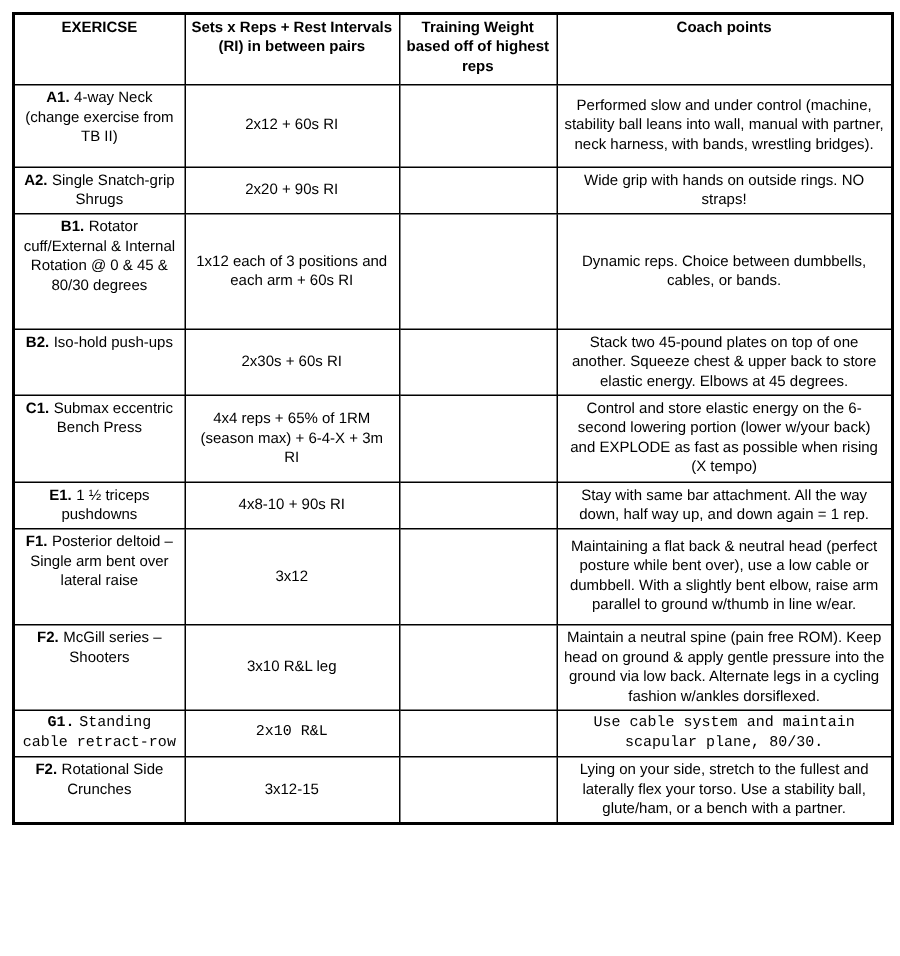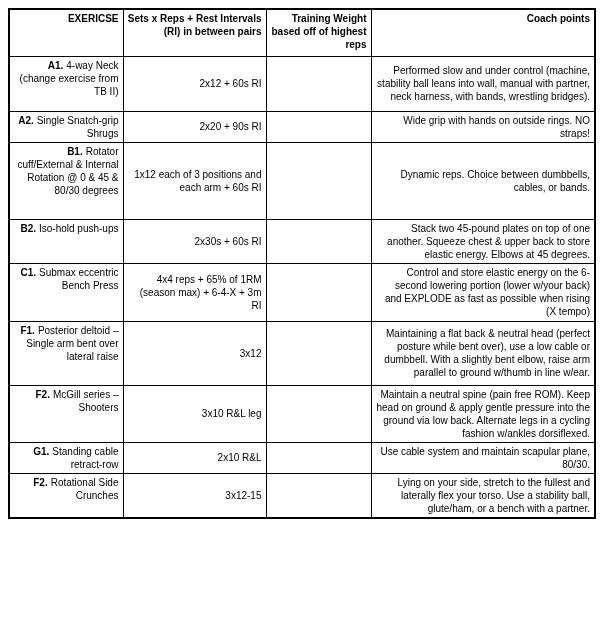--- a/index.html
+++ b/index.html
@@ -17,21 +17,21 @@
     border-collapse: collapse;
     table-layout: fixed;
     width: 586px;
     background: #ffffff;
   }
   th, td {
     border: 1px solid #000000;
     padding: 2px 4px;
     font-size: 10px;
     line-height: 13px;
-    text-align: right;
+    text-align: center;
     overflow: hidden;
     word-wrap: break-word;
   }
   table {
     border: 2px solid #000000;
   }
   thead tr { height: 47px; }
   th {
     font-weight: bold;
     vertical-align: top;
@@ -90,33 +90,39 @@
     <td class="col2">2x30s + 60s RI</td>
     <td class="col3"></td>
     <td class="col4">Stack two 45-pound plates on top of one another. Squeeze chest &amp; upper back to store elastic energy. Elbows at 45 degrees.</td>
   </tr>
         <tr style="height: 58px; margin-left: 48px;">
     <td class="col1"><span class="code">C1.</span><span>Submax eccentric Bench Press</span></td>
     <td class="col2">4x4 reps + 65% of 1RM (season max) + 6-4-X + 3m RI</td>
     <td class="col3"></td>
     <td class="col4">Control and store elastic energy on the 6-second lowering portion (lower w/your back) and EXPLODE as fast as possible when rising (X tempo)</td>
   </tr>
+        <tr style="height: 30px;">
+    <td class="col1"><span class="code">E1.</span><span>1 ½ triceps pushdowns</span></td>
+    <td class="col2">4x8-10 + 90s RI</td>
+    <td class="col3"></td>
+    <td class="col4">Stay with same bar attachment. All the way down, half way up, and down again = 1 rep.</td>
+  </tr>
         <tr style="height: 64px;">
     <td class="col1"><span class="code">F1.</span><span>Posterior deltoid – Single arm bent over lateral raise</span></td>
     <td class="col2">3x12</td>
     <td class="col3"></td>
     <td class="col4">Maintaining a flat back &amp; neutral head (perfect posture while bent over), use a low cable or dumbbell. With a slightly bent elbow, raise arm parallel to ground w/thumb in line w/ear.</td>
   </tr>
         <tr style="height: 55px;">
     <td class="col1"><span class="code">F2.</span><span>McGill series – Shooters</span></td>
     <td class="col2">3x10 R&amp;L leg</td>
     <td class="col3"></td>
     <td class="col4">Maintain a neutral spine (pain free ROM). Keep head on ground &amp; apply gentle pressure into the ground via low back. Alternate legs in a cycling fashion w/ankles dorsiflexed.</td>
   </tr>
-        <tr style="height: 28px;">
+        <tr style="height: 28px; font-family: Liberation Mono, monospace;">
     <td class="col1"><span class="code">G1.</span><span>Standing cable retract-row</span></td>
     <td class="col2">2x10 R&amp;L</td>
     <td class="col3"></td>
     <td class="col4">Use cable system and maintain scapular plane, 80/30.</td>
   </tr>
         <tr style="height: 43px;">
     <td class="col1"><span class="code">F2.</span><span>Rotational Side Crunches</span></td>
     <td class="col2">3x12-15</td>
     <td class="col3"></td>
     <td class="col4">Lying on your side, stretch to the fullest and laterally flex your torso. Use a stability ball, glute/ham, or a bench with a partner.</td>

